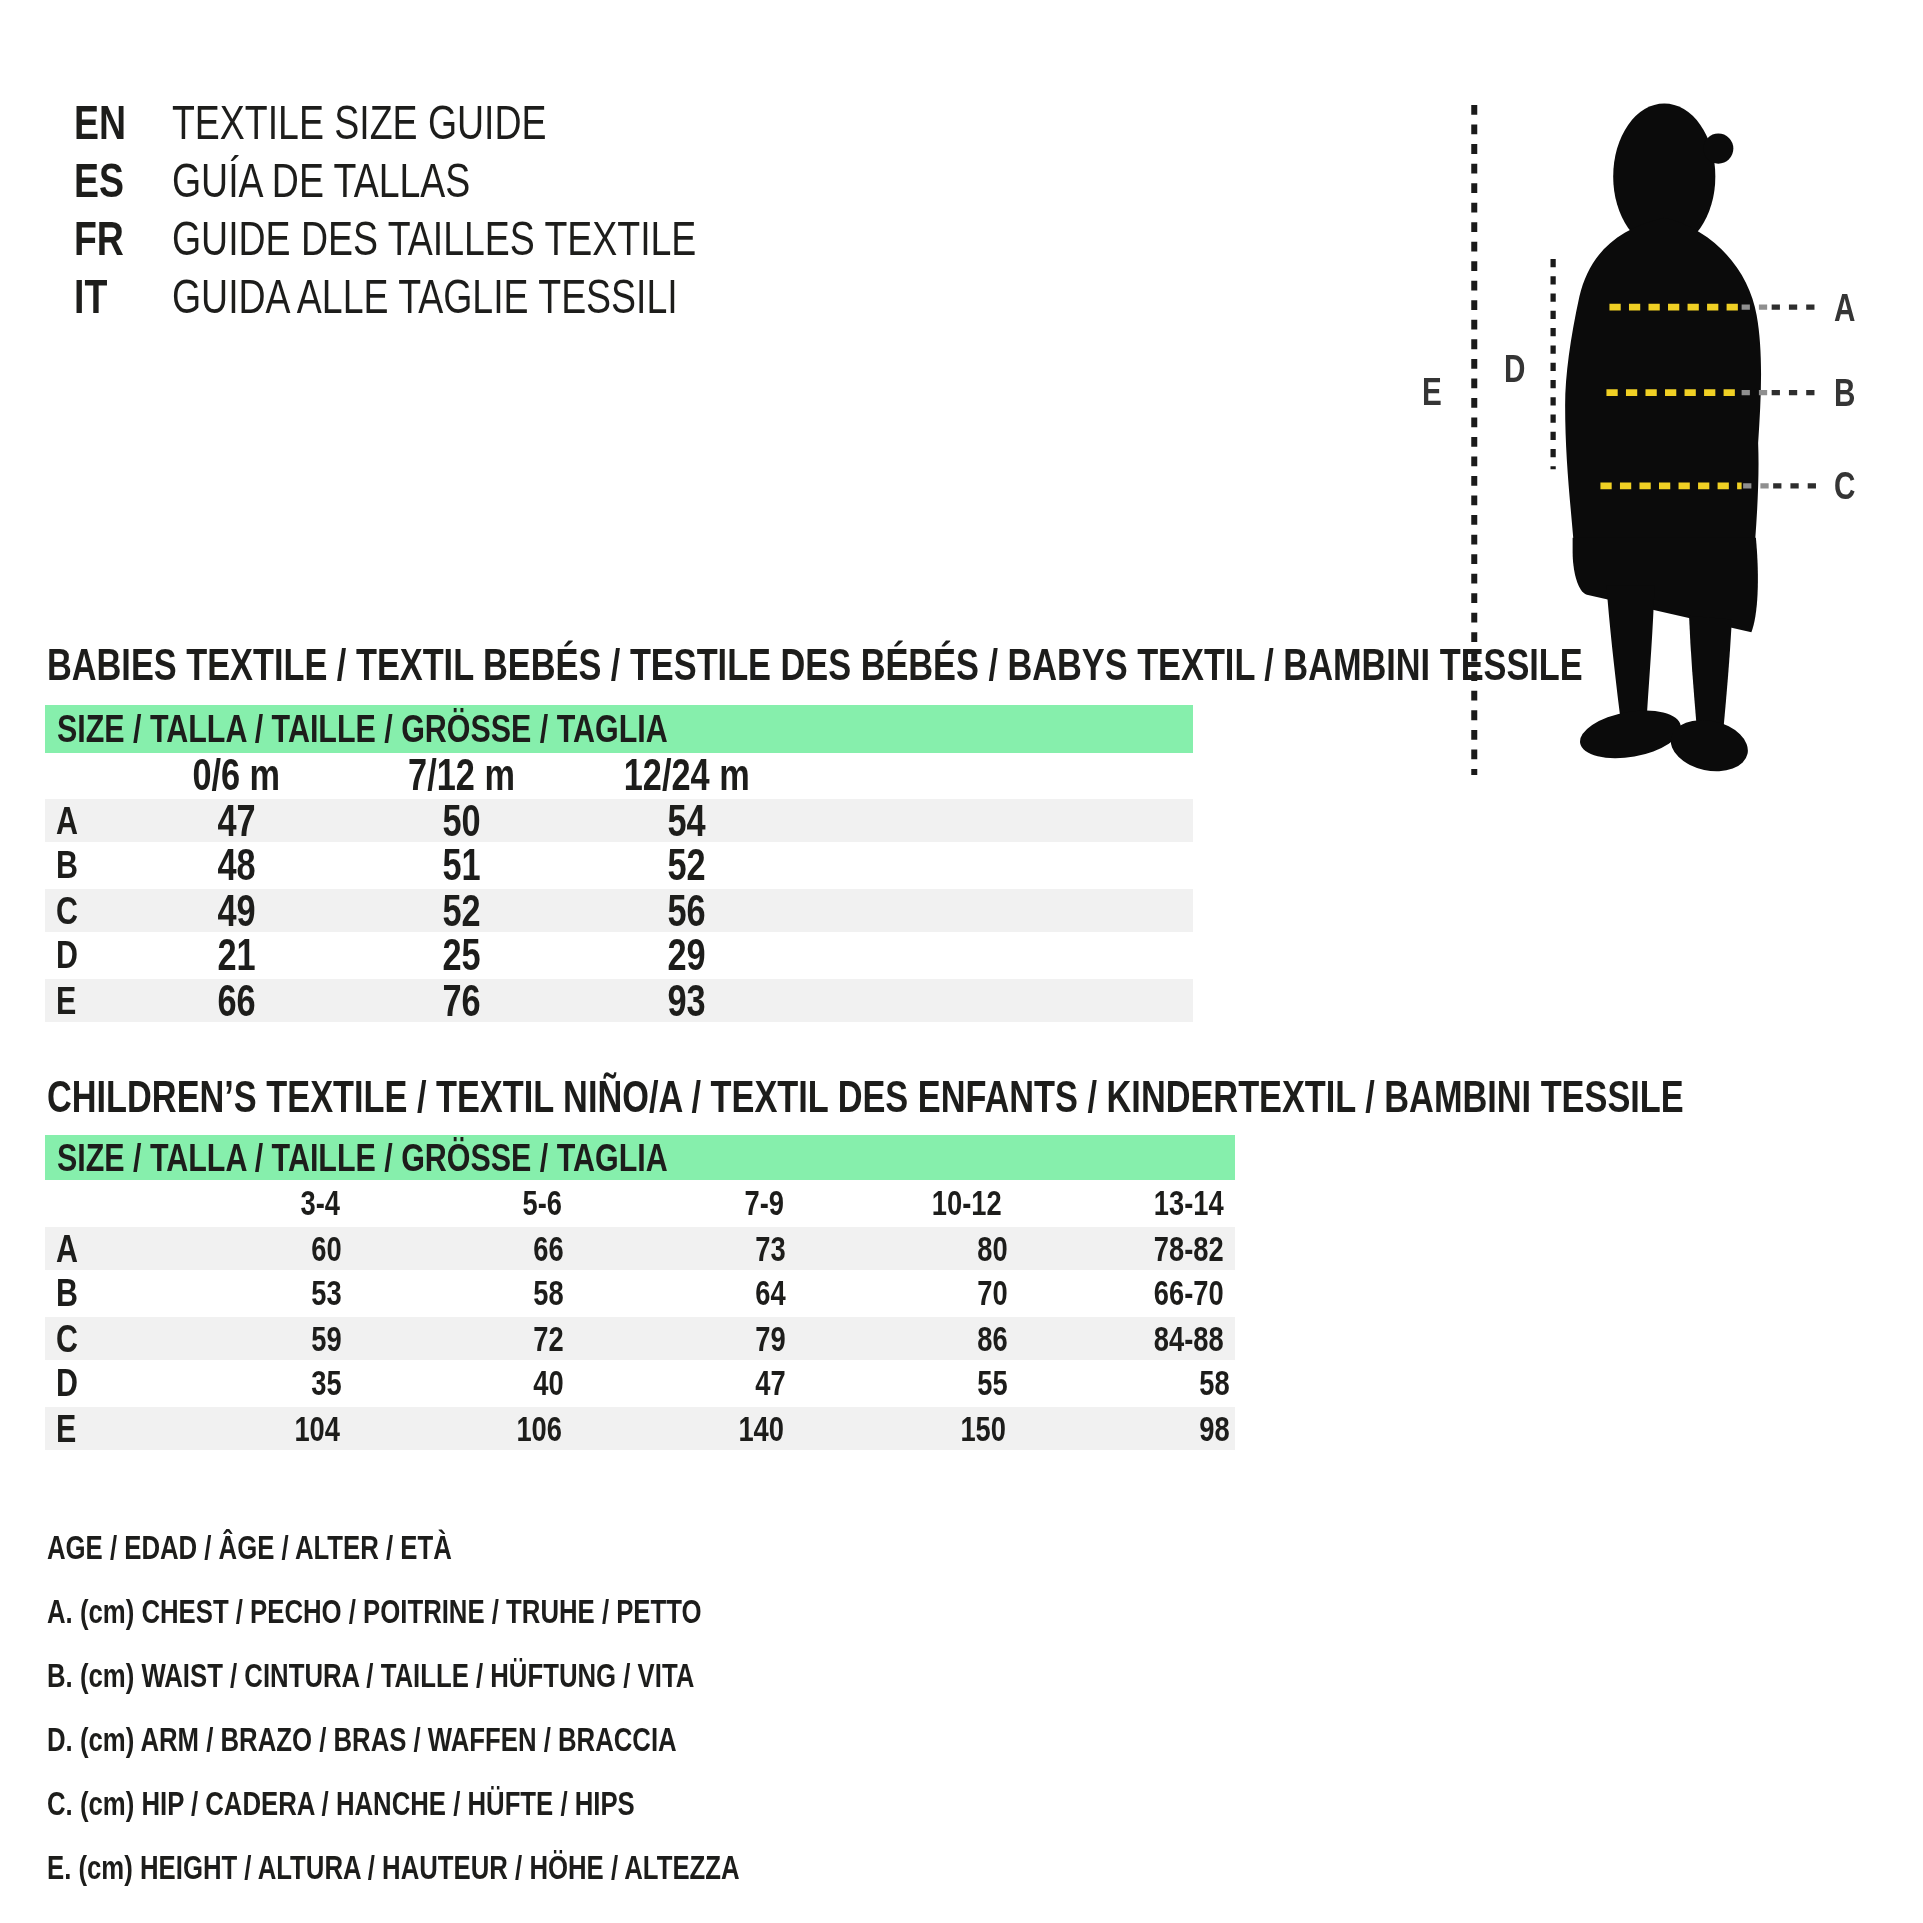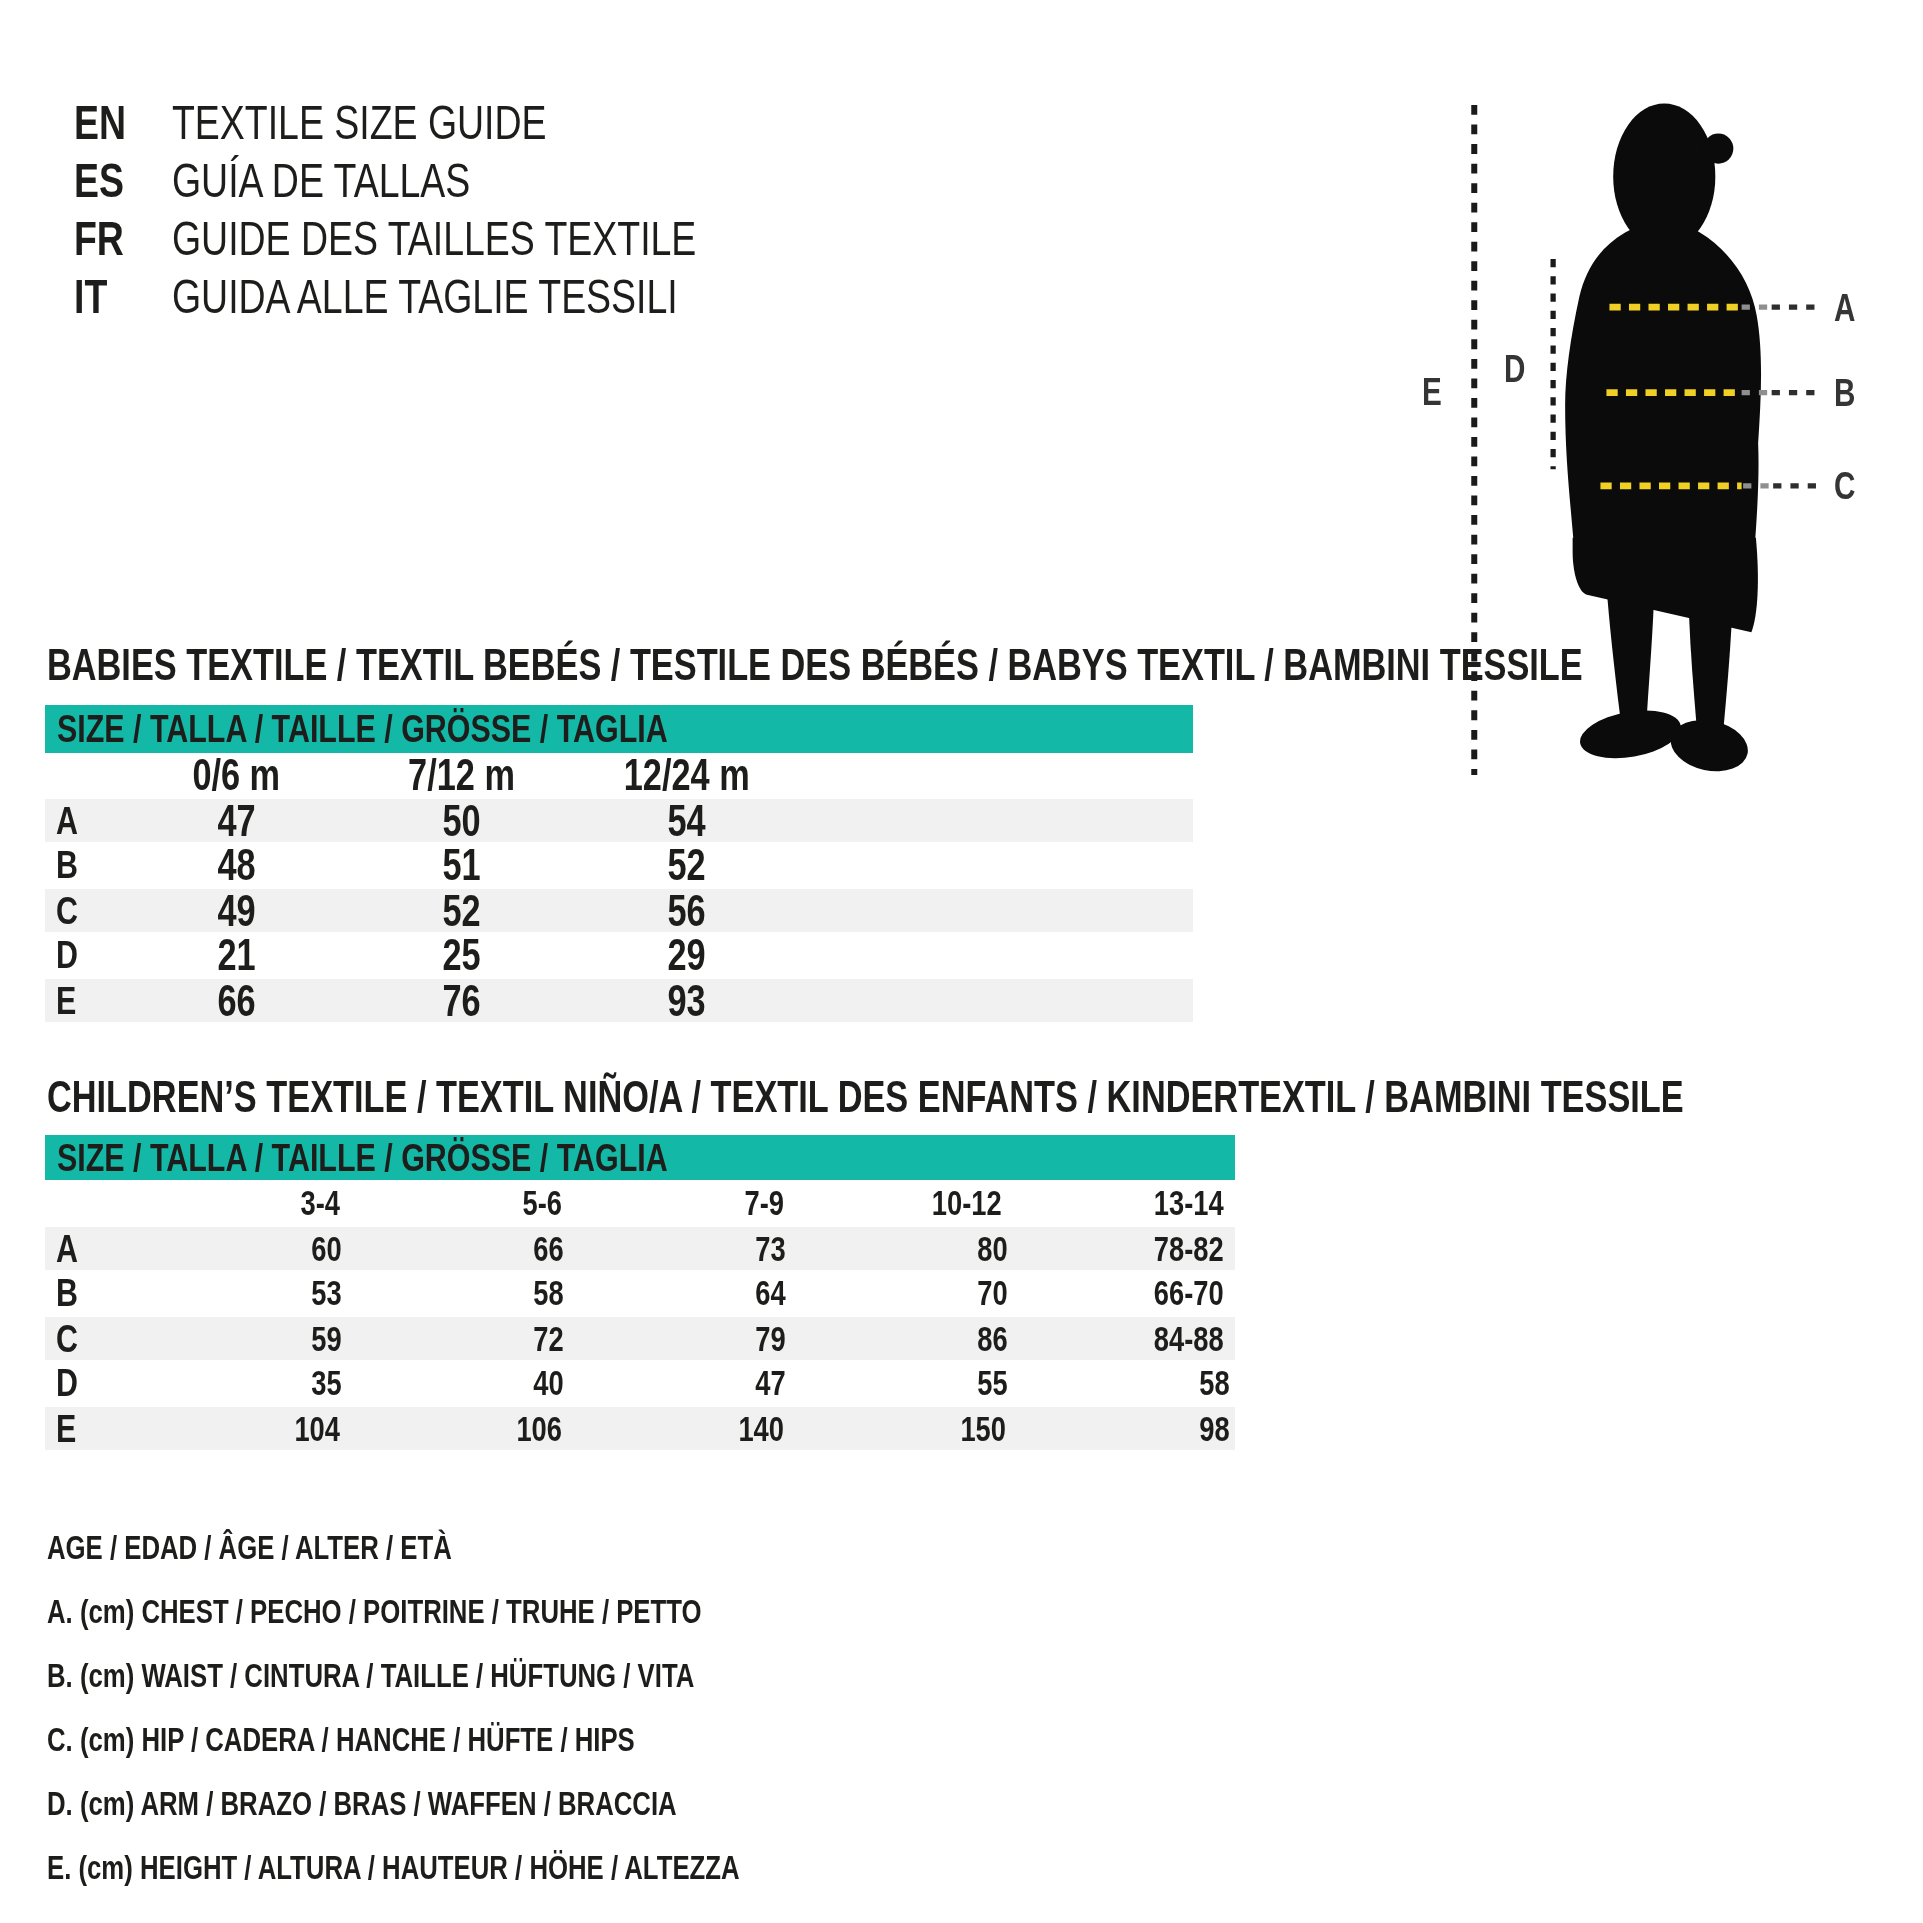--- a/index.html
+++ b/index.html
@@ -17,21 +17,21 @@
   .lang-row { height:58px; display:flex; align-items:flex-start; }
   .lang-code { width:98px; font-size:48px; font-weight:700; }
   .lang-title { font-size:48px; font-weight:400; }
 
   
   .sec-heading { position:absolute; left:47px; font-size:44px; font-weight:700; line-height:1; }
   .sec-heading.babies { top:643px; }
   .sec-heading.children { top:1075px; }
 
   
-  .size-bar { position:absolute; left:45px; background:#14b8a6; display:flex; align-items:center; padding-left:12px; box-sizing:border-box; }
+  .size-bar { position:absolute; left:45px; background:#86efac; display:flex; align-items:center; padding-left:12px; box-sizing:border-box; }
   .size-bar.babies { top:705px; width:1148px; height:48px; }
   .size-bar.children { top:1135px; width:1190px; height:45px; }
   .size-bar .txt { font-size:39px; font-weight:700; }
 
   
   .col-head { position:absolute; left:45px; height:44px; display:flex; align-items:center; padding-left:79px; box-sizing:border-box; }
   .col-head.babies { top:753px; }
   .col-head.children { top:1181px; }
   .col-head .bc, .col-head .kc { font-weight:700; }
 
@@ -235,24 +235,24 @@
     <div class="legend-line">
         <span class="cn">AGE / EDAD / ÂGE / ALTER / ETÀ</span>
       </div>
     <div class="legend-line">
         <span class="cn">A. (cm) CHEST / PECHO / POITRINE / TRUHE / PETTO</span>
       </div>
     <div class="legend-line">
         <span class="cn">B. (cm) WAIST / CINTURA / TAILLE / HÜFTUNG / VITA</span>
       </div>
     <div class="legend-line">
+        <span class="cn">D. (cm) ARM / BRAZO / BRAS / WAFFEN / BRACCIA</span>
+      </div>
+    <div class="legend-line">
         <span class="cn">C. (cm) HIP / CADERA / HANCHE / HÜFTE / HIPS</span>
       </div>
     <div class="legend-line">
-        <span class="cn">D. (cm) ARM / BRAZO / BRAS / WAFFEN / BRACCIA</span>
-      </div>
-    <div class="legend-line">
         <span class="cn">E. (cm) HEIGHT / ALTURA / HAUTEUR / HÖHE / ALTEZZA</span>
       </div>
   </div>
 
 </div>
 
 
 </body></html>

